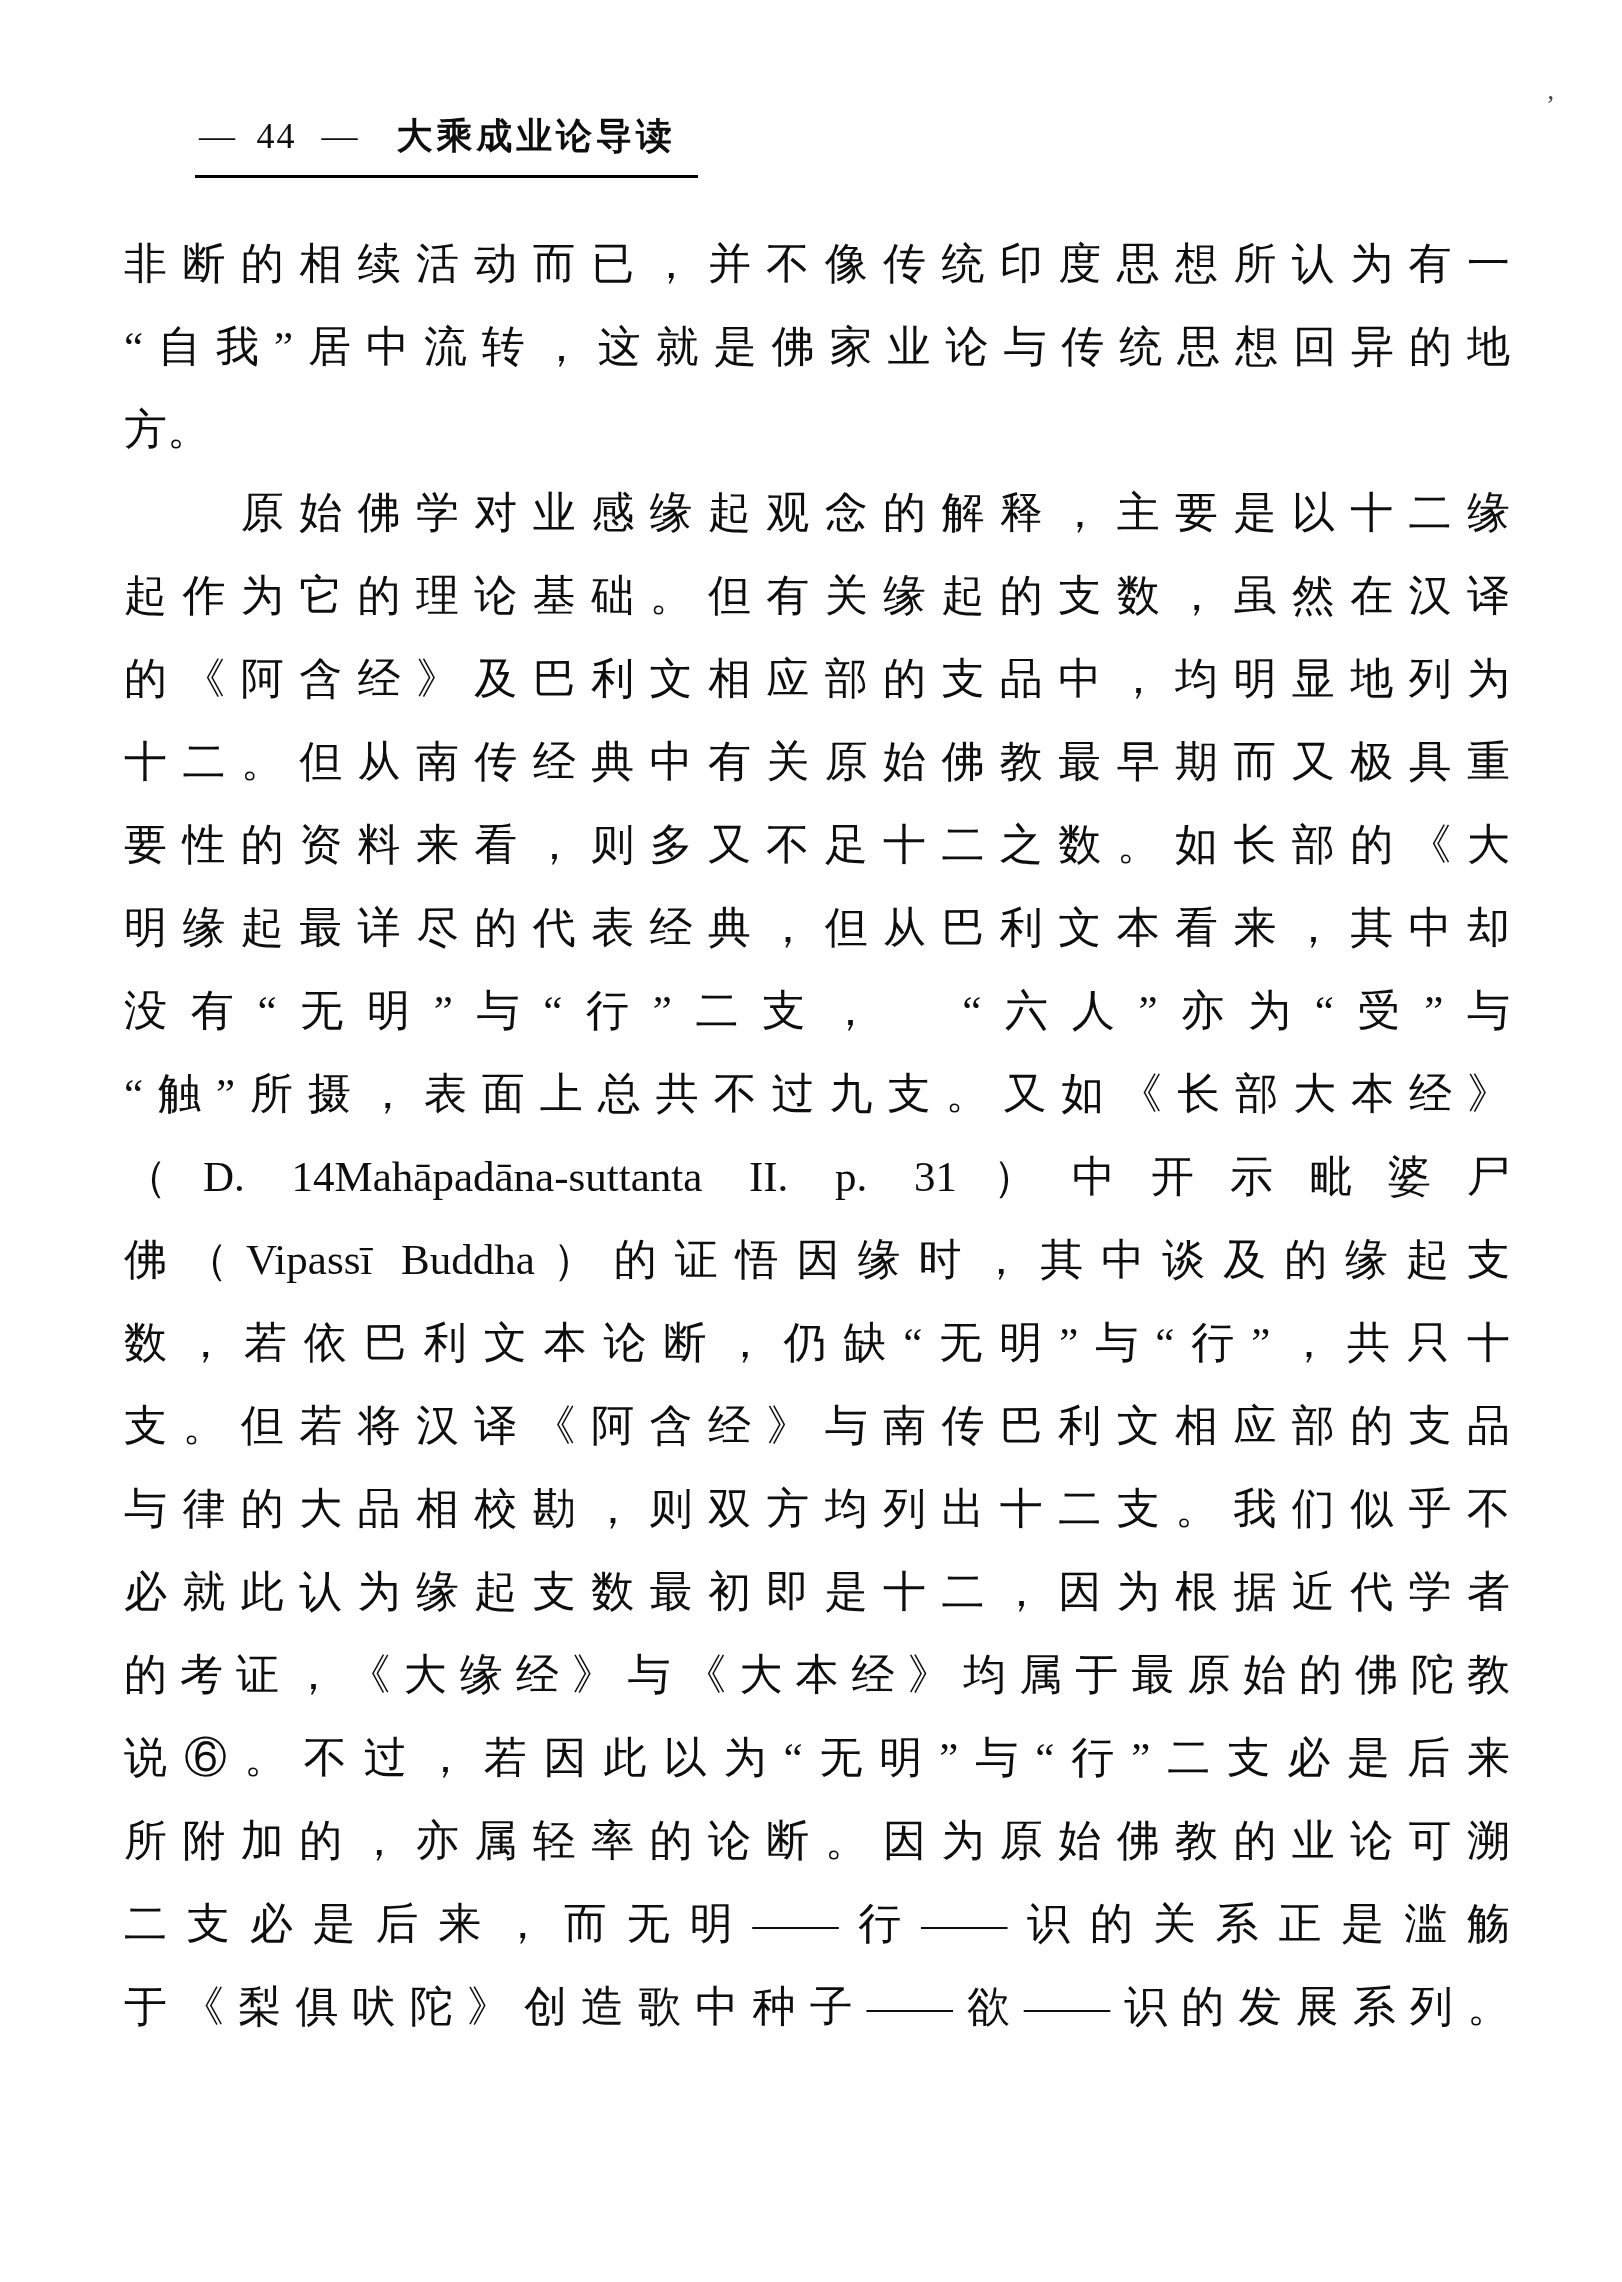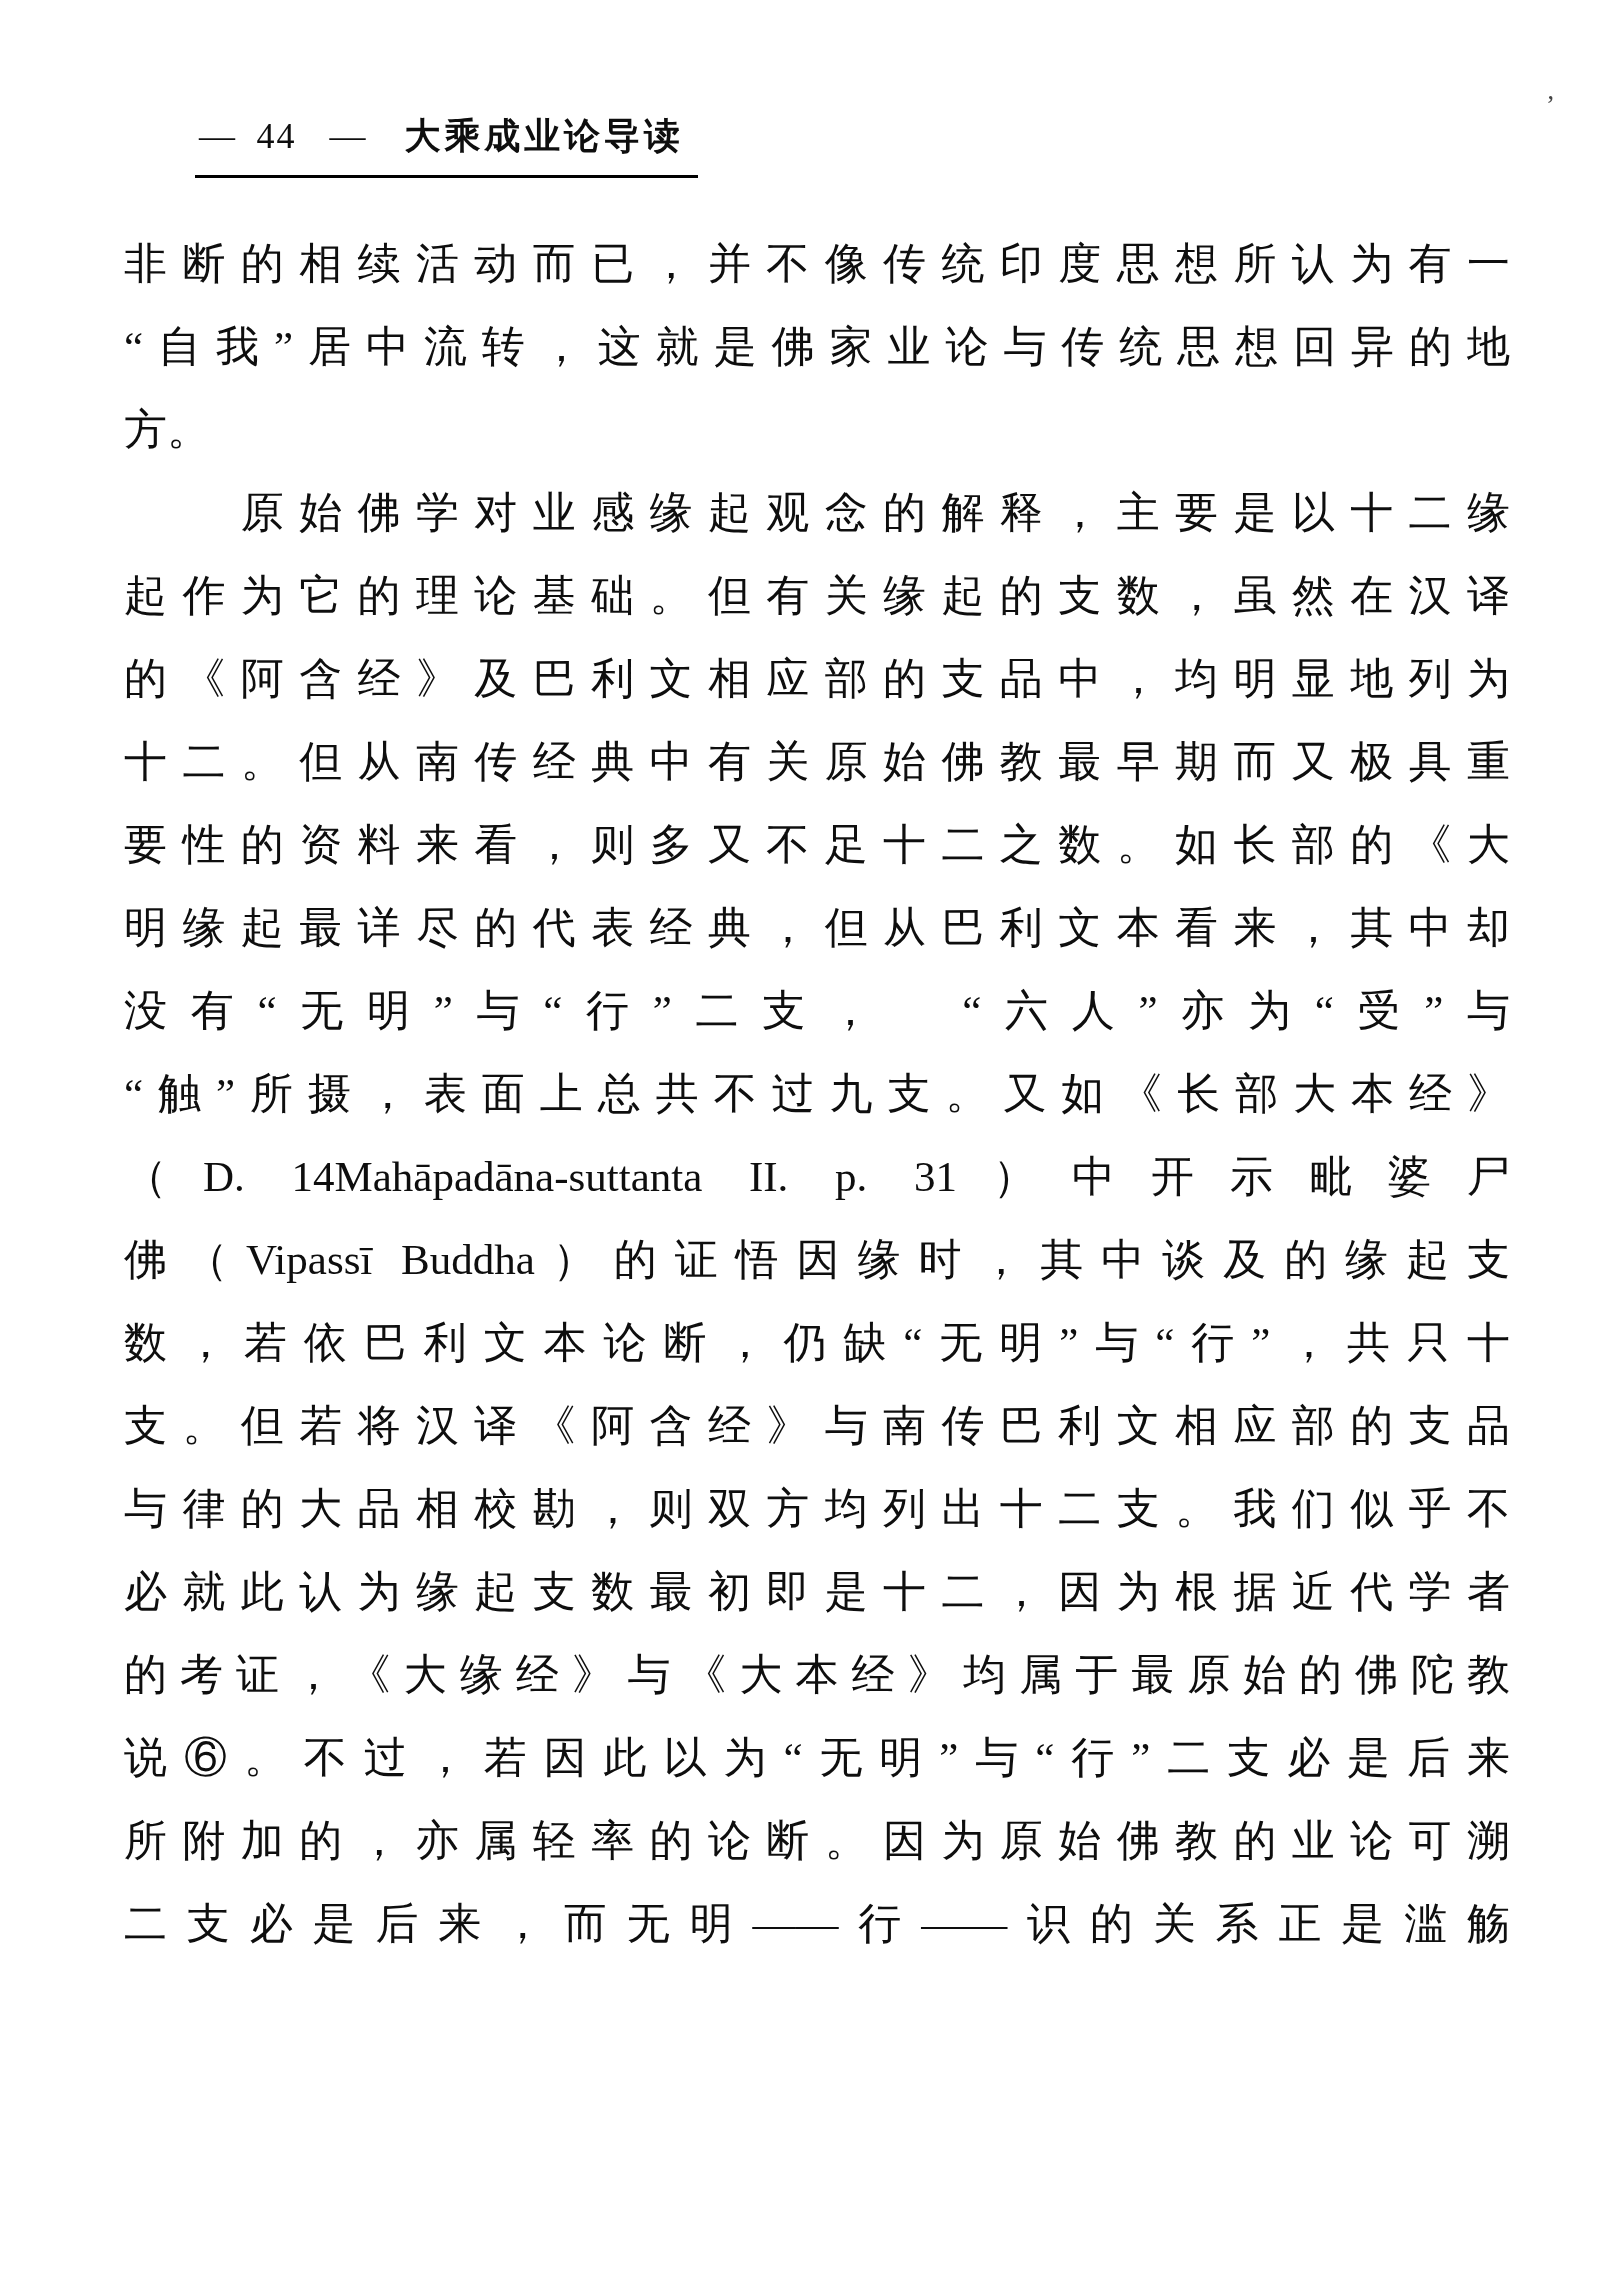--- a/index.html
+++ b/index.html
@@ -19,21 +19,21 @@
   .header {
     position: absolute;
     left: 199px; top: 115px;
     display: flex;
     align-items: baseline;
     font-size: 36px;
     line-height: 43px;
     white-space: nowrap;
   }
   .header .dash-l { margin-right: 21.5px; }
-  .header .pageno { margin-right: 33px; letter-spacing: 2px; }
+  .header .pageno { margin-right: 25px; letter-spacing: 2px; }
   .header .dash-r { margin-right: 39px; }
   .header .title  { letter-spacing: 3.9px; font-weight: bold; }
   .rule {
     position: absolute;
     left: 195px; top: 175px;
     width: 503px; height: 0;
     border-top: 3.9px solid #000;
   }
   
   .body {
@@ -86,18 +86,19 @@
       <div class="line fill">（D. 14Mahāpadāna-suttanta II. p. 31）中开示毗婆尸</div>
       <div class="line fill">佛（Vipassī Buddha）的证悟因缘时，其中谈及的缘起支</div>
       <div class="line fill">数，若依巴利文本论断，仍缺“无明”与“行”，共只十</div>
       <div class="line fill">支。但若将汉译《阿含经》与南传巴利文相应部的支品</div>
       <div class="line fill">与律的大品相校勘，则双方均列出十二支。我们似乎不</div>
       <div class="line fill">必就此认为缘起支数最初即是十二，因为根据近代学者</div>
       <div class="line fill">的考证，《大缘经》与《大本经》均属于最原始的佛陀教</div>
       <div class="line fill">说⑥。不过，若因此以为“无明”与“行”二支必是后来</div>
       <div class="line fill">所附加的，亦属轻率的论断。因为原始佛教的业论可溯</div>
       <div class="line fill">二支必是后来，而无明——行——识的关系正是滥觞</div>
+      <div class="line fill">于《梨俱吠陀》创造歌中种子——欲——识的发展系列。</div>
     </div>
 
   <div class="artifact">’</div>
 
 </div>
 
 
 </body></html>

